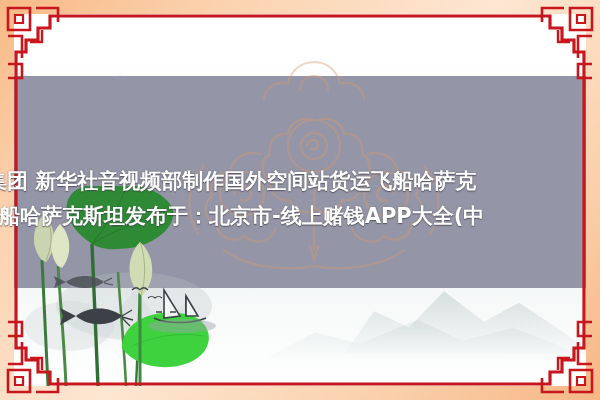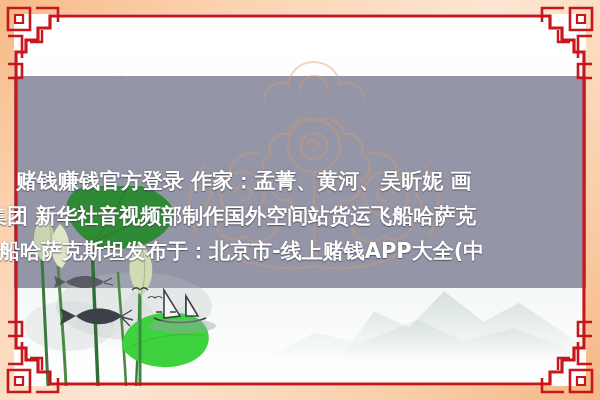--- a/index.html
+++ b/index.html
@@ -218,18 +218,17 @@
       <path d="M570 370 L592 370 L592 392 L570 392 Z" stroke-width="2.6"></path>
       <path d="M577 377 L585 377 L585 385 L577 385 Z" stroke-width="2.2"></path>
       <path d="M564 392 L542 392 L542 378" stroke-width="2.6"></path>
       <path d="M592 364 L578 364 L578 342" stroke-width="2.6"></path>
       <path d="M592 336 L578 336 L578 322 L592 322" stroke-width="2.6"></path>
       <path d="M558 370 L558 358 L570 358" stroke-width="2.4"></path>
     </svg>
   </div>
 
   <div class="textblock">
-    <div class="tline l1">赌钱赚钱官方登录 作家：孟菁、黄河、吴昕妮 画</div>
     <div class="tline l2">集团 新华社音视频部制作国外空间站货运飞船哈萨克</div>
     <div class="tline l3">飞船哈萨克斯坦发布于：北京市-线上赌钱APP大全(中</div>
   </div>
 
 </div>
 
 </body></html>

